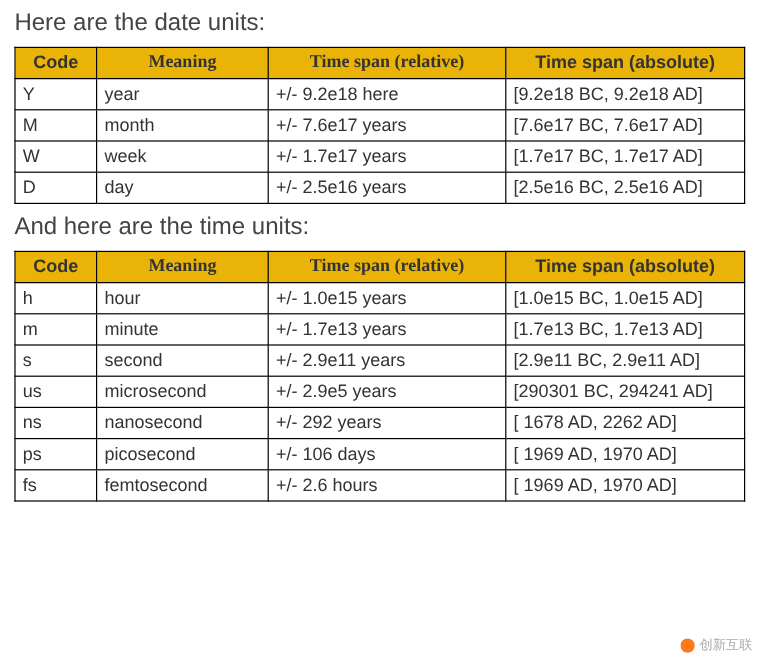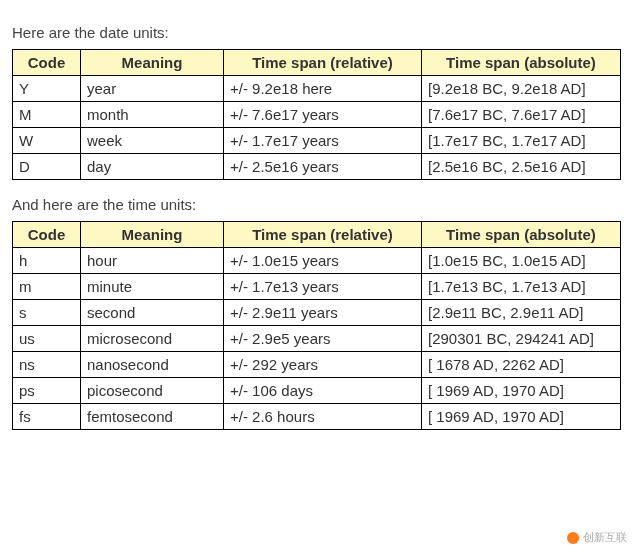--- a/index.html
+++ b/index.html
@@ -5,44 +5,44 @@
     body {
       font-family: Arial, Helvetica, sans-serif;
       color: #333;
       margin: 0;
       padding: 8px 12px;
       width: 633px;
       box-sizing: border-box;
       background: #fff;
     }
     p {
-      margin: 16px 0 8px 0;
-      font-size: 15px;
+      margin: 0 0 8px 0;
+      font-size: 20px;
       color: #444;
     }
     table {
       border-collapse: collapse;
       width: 100%;
       margin-bottom: 8px;
       font-size: 15px;
     }
     th, td {
       border: 1px solid #000;
       padding: 4px 6px;
       text-align: left;
       vertical-align: top;
     }
     th {
       text-align: center;
-      background: #fef9c3;
+      background: #eab308;
       font-weight: bold;
     }
     th.code { width: 55px; }
-    th.meaning { width: 130px; }
-    th.rel { width: 185px; }
+    th.meaning { width: 130px; font-family: Liberation Serif, serif; }
+    th.rel { width: 185px; font-family: Liberation Serif, serif; }
     th.abs { width: auto; }
     .watermark {
       position: fixed;
       right: 6px;
       bottom: 6px;
       font-size: 11px;
       color: #aaa;
       display: flex;
       align-items: center;
       gap: 4px;

